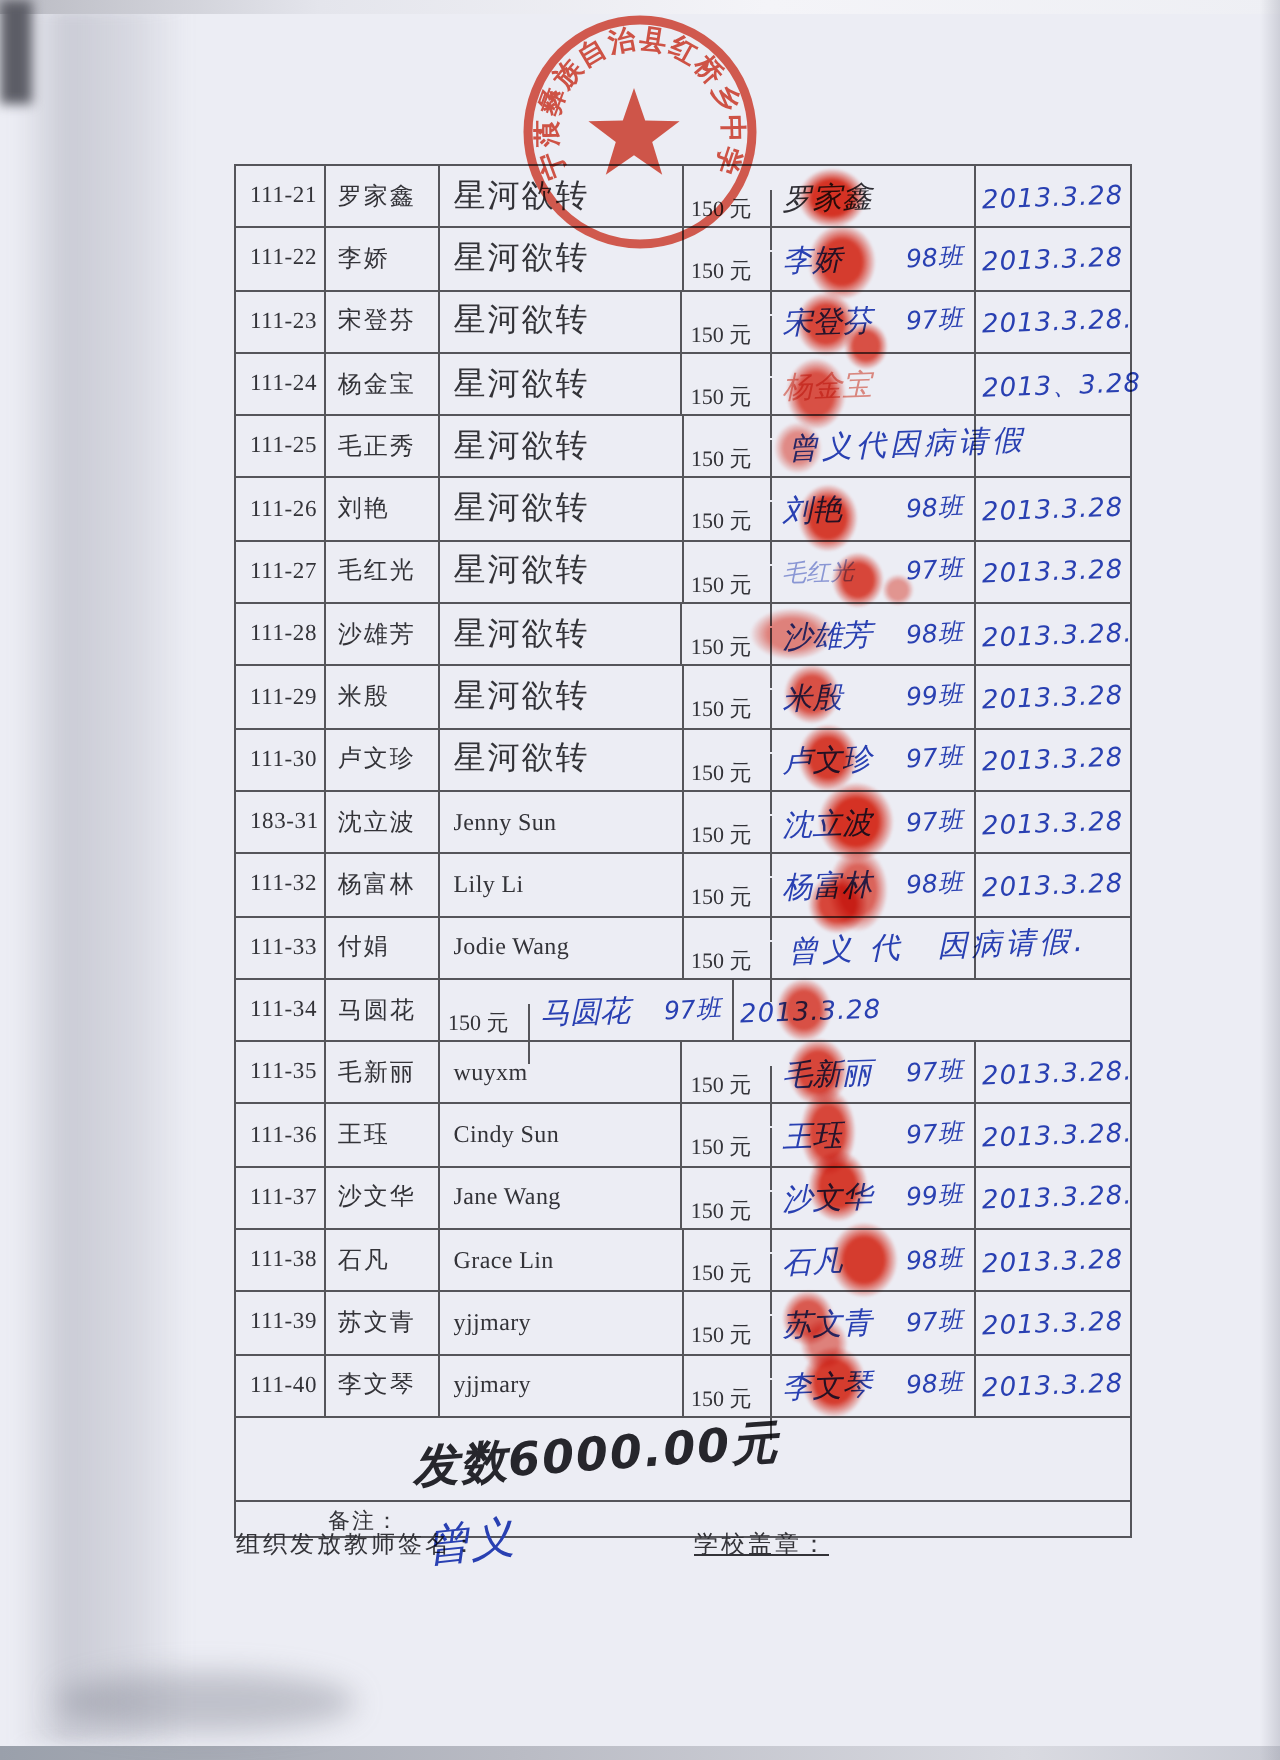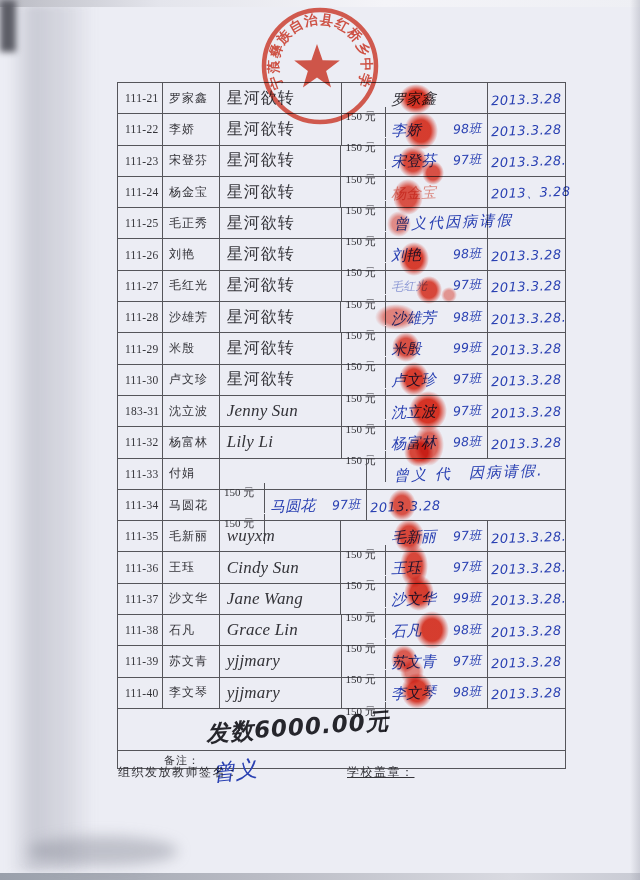--- a/index.html
+++ b/index.html
@@ -16,27 +16,27 @@
   .edge-left-dark{position:absolute;left:0;top:0;width:16px;height:52px;background:#5c5d66;filter:blur(3px);}
   .shadow-left{position:absolute;left:8px;top:4px;width:86px;height:868px;
     background:linear-gradient(90deg,rgba(126,128,144,0) 0%,rgba(126,128,144,.30) 30%,rgba(126,128,144,.18) 68%,rgba(126,128,144,0) 100%);
     filter:blur(4px);}
   .shadow-right{position:absolute;right:0;top:0;width:10px;height:880px;background:linear-gradient(270deg,rgba(150,152,166,.35),rgba(150,152,166,0));}
   .smudge-bl{position:absolute;left:28px;top:836px;width:150px;height:30px;background:rgba(110,112,126,.35);filter:blur(7px);border-radius:50%;}
 
   
   .grid{position:absolute;left:117px;top:82px;width:449px;height:687px;
     border:1px solid var(--table-line,#55555a);box-sizing:border-box;background:transparent;z-index:2;}
-  .row{position:relative;display:flex;height:31.3px;border-bottom:1px solid var(--table-line,#55555a);box-sizing:border-box;}
+  .row{position:relative;display:flex;height:31.3px;border-bottom:1px solid var(--table-line,#55555a);box-sizing:border-box;align-items:center;}
   .cell{box-sizing:border-box;border-right:1px solid var(--table-line,#55555a);height:100%;overflow:visible;
     color:var(--print-text,#333338);display:flex;align-items:center;}
   .c-no{width:45px;font-size:11.5px;padding-left:7px;letter-spacing:.3px;}
   .c-name{width:57px;font-size:12px;padding-left:6px;letter-spacing:1px;}
   .c-act{width:122px;font-size:16px;padding-left:7px;letter-spacing:1px;}
-  .c-act.latin{letter-spacing:.2px;font-size:17px;font-style:italic;}
+  .c-act.latin{letter-spacing:.2px;font-size:12px;}
   .c-amt{width:45px;font-size:11px;align-items:flex-start;padding:2px 0 0 4px;margin-top:24px;}
   .c-sig{width:102px;position:relative;}
   .c-date{width:77px;border-right:none;}
 
   
   .hw{font-family:"DejaVu Sans",sans-serif;font-style:italic;color:var(--ink-blue,#2940b2);
       white-space:nowrap;mix-blend-mode:multiply;z-index:4;}
   .sig-name{font-size:15px;margin-left:5px;transform:rotate(-2deg) translateY(1px);}
   .sig-cls{font-size:12.5px;margin-left:auto;margin-right:6px;transform:rotate(-3deg);}
   .sig-date{font-size:13px;margin-left:3px;transform:rotate(-2deg) translateY(1px);letter-spacing:.5px;}
@@ -257,20 +257,21 @@
     </div>
     <div class="cell c-date">
       <span class="hw sig-date">2013.3.28</span>
     </div>
 
   </div>
 
   <div class="row">
     <div class="cell c-no">111-33</div>
     <div class="cell c-name">付娟</div>
+    <div class="cell c-act latin">Jodie Wang</div>
     <div class="cell c-amt">150 元</div>
     <div class="cell c-sig">
       
       
     </div>
     <div class="cell c-date">
       
     </div>
     <span class="hw sig-note">曾义 代　因病请假.</span>
   </div>

